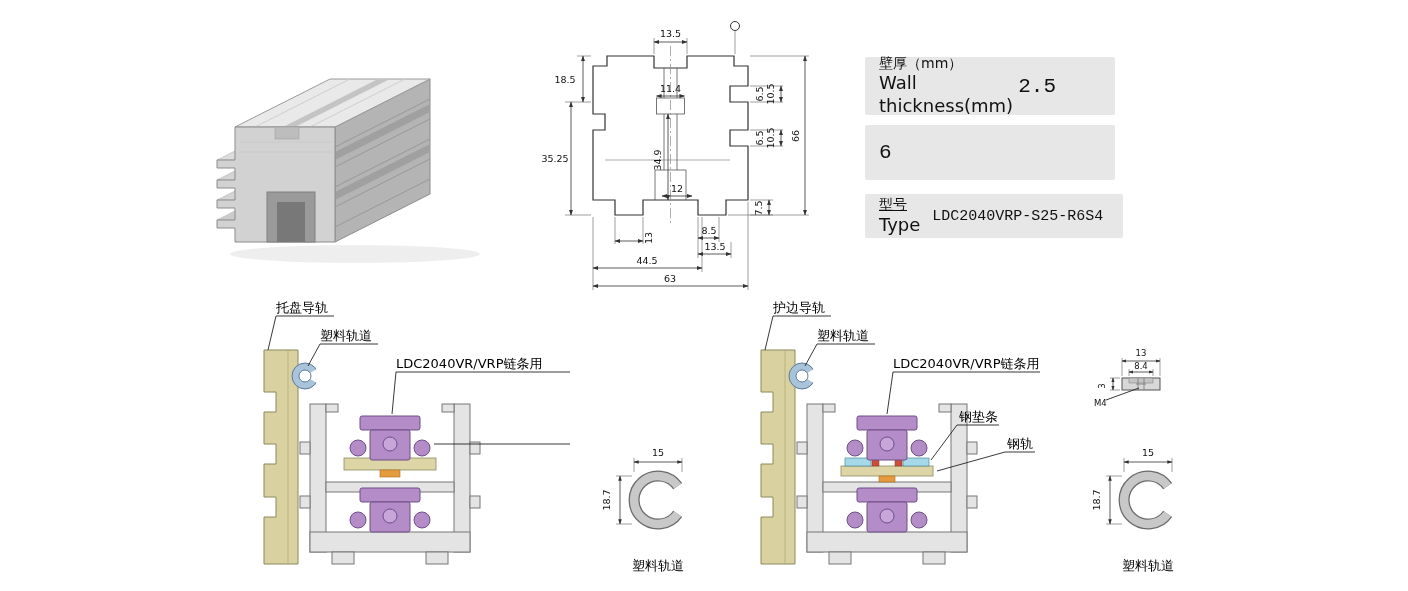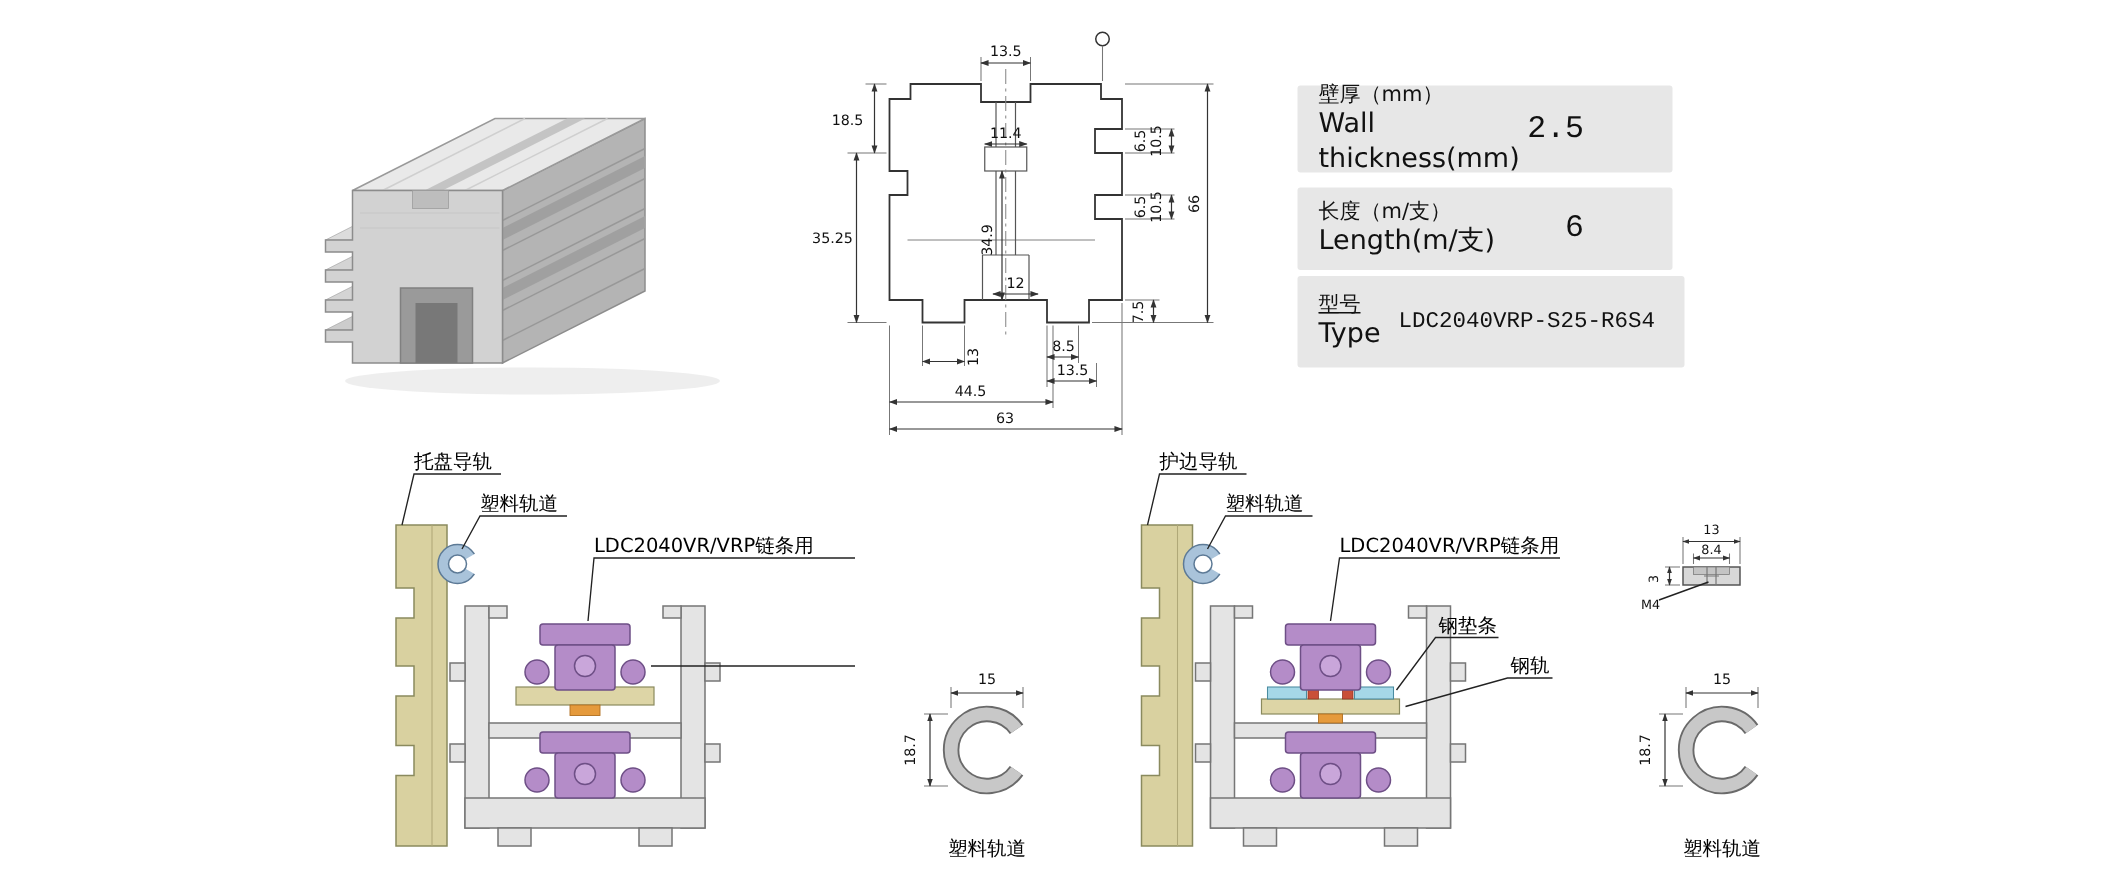--- a/index.html
+++ b/index.html
@@ -159,27 +159,23 @@
 </svg>
 
 <div class="spec-box" style="top:57px;height:58px;">
   <div class="spec-labels">
     <div class="spec-cn">壁厚（mm）</div>
     <div class="spec-en">Wall thickness(mm)</div>
   </div>
   <div class="spec-value">2.5</div>
 </div>
 <div class="spec-box" style="top:125px;height:55px;">
-  <div class="spec-labels">
-    <div class="spec-cn">长度（m/支）</div>
-    <div class="spec-en">Length(m/支)</div>
-  </div>
   <div class="spec-value">6</div>
 </div>
-<div class="spec-box spec-box--type" style="top:184px;height:61px;">
+<div class="spec-box spec-box--type" style="top:194px;height:44px;">
   <div class="spec-labels">
     <div class="spec-cn spec-cn--type">型号</div>
     <div class="spec-en">Type</div>
   </div>
   <div class="spec-value spec-value--type">LDC2040VRP-S25-R6S4</div>
 </div>
 
 <svg class="abs" style="left:248px;top:292px" width="340" height="292" viewBox="0 0 340 292">
 
   <path class="rail" d="M50,58 L50,272 L16,272 L16,225 L28,225 L28,205 L16,205 L16,172 L28,172 L28,152 L16,152

